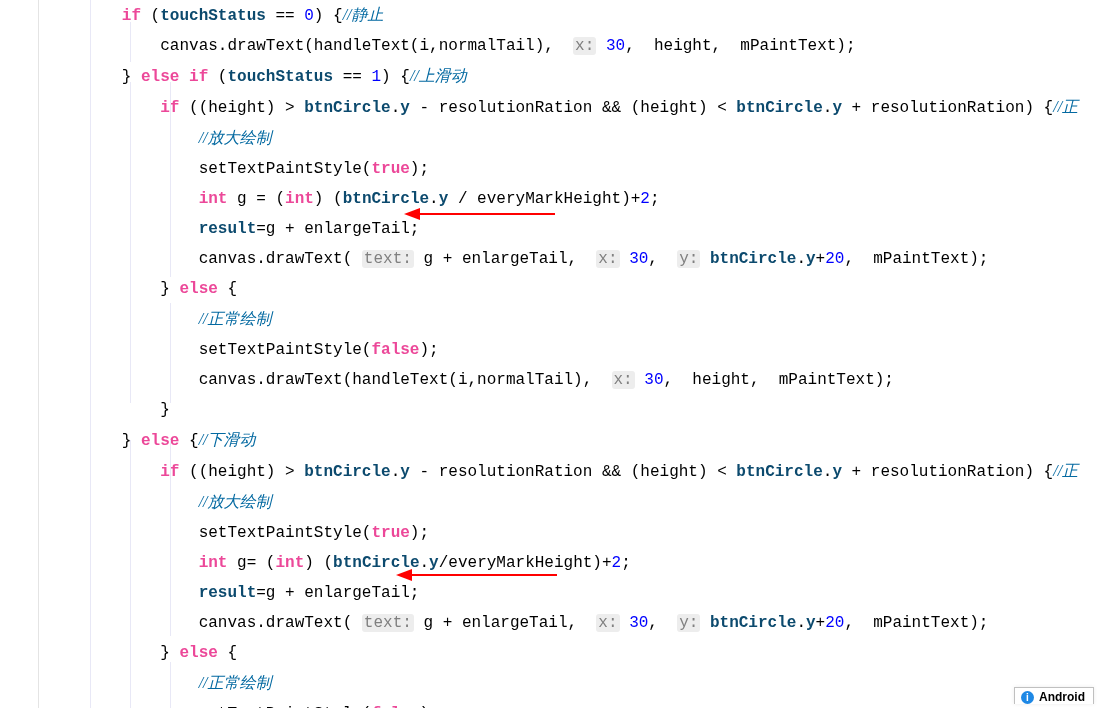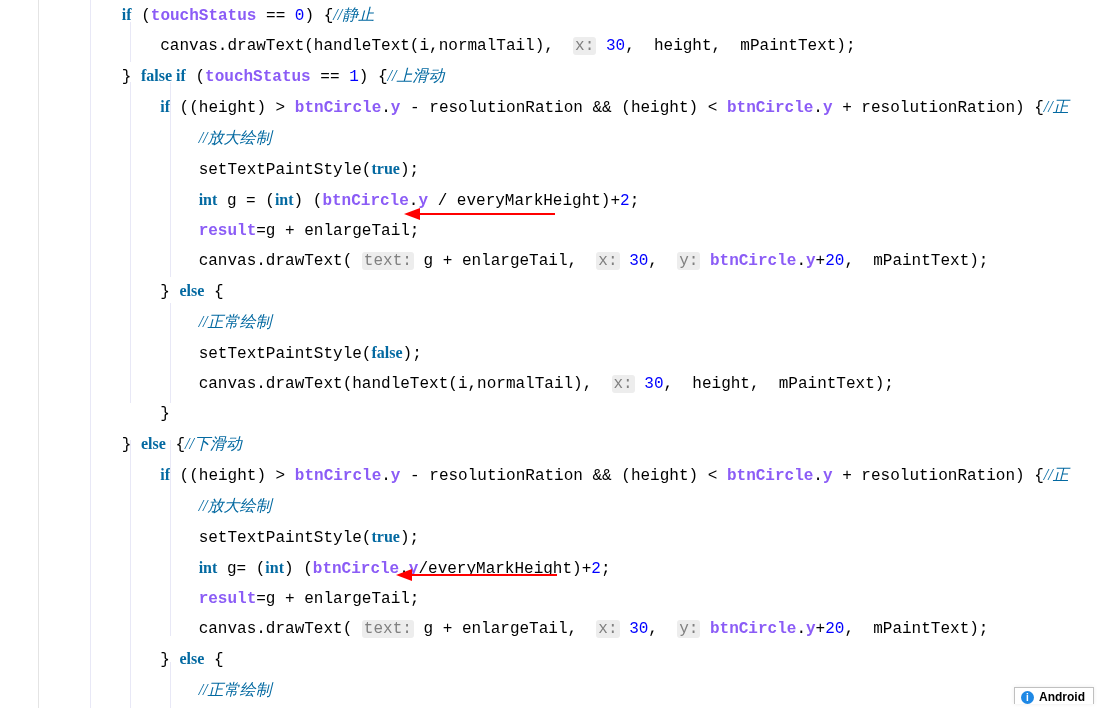--- a/index.html
+++ b/index.html
@@ -13,22 +13,22 @@
   pre {
     margin: 0;
     padding: 0 0 0 45px;
     font-family: "Consolas", "Courier New", monospace;
     font-size: 16px;
     line-height: 30px;
     color: #000;
     white-space: pre;
     position: relative;
   }
-  .kw   { color: #0369a1; font-weight: bold; font-family: Liberation Serif, serif; }   
-  .kw2  { color: #8b5cf6; font-weight: bold; }   
+  .kw   { color: #ec4899; font-weight: bold; }   
+  .kw2  { color: #0c4a6e; font-weight: bold; }   
   .num  { color: #0000ff; }  
   .cmtp { color: #0369a1; font-style: italic; font-family: "SimSun","宋体",serif; }
   .hint { color: #808080; background:#ededed; border-radius:3px; padding:0 2px;}  
   .op   { color: #000; }
 
   
   .guides { position:absolute; top:0; left:0; width:100%; height:100%; pointer-events:none; }
   .guide  { position:absolute; width:0; border-left:1px solid #e8e8f6; }
 
   
@@ -60,21 +60,21 @@
     border-right:1px solid #e4e4e4; background:#fff;
   }
 </style>
 </head>
 <body>
 
 <div class="gutter-left"></div>
 
 <pre id="code">        <span class="kw">if</span> (<span class="kw2">touchStatus</span> == <span class="num">0</span>) {<span class="cmtp">//静止</span>
             canvas.drawText(handleText(<span class="op">i</span>,normalTail),  <span class="hint">x:</span> <span class="num">30</span>,  height,  mPaintText);
-        } <span class="kw">false if</span> (<span class="kw2">touchStatus</span> == <span class="num">1</span>) {<span class="cmtp">//上滑动</span>
+        } <span class="kw">else if</span> (<span class="kw2">touchStatus</span> == <span class="num">1</span>) {<span class="cmtp">//上滑动</span>
             <span class="kw">if</span> ((height) &gt; <span class="kw2">btnCircle</span>.<span class="kw2">y</span> - resolutionRation &amp;&amp; (height) &lt; <span class="kw2">btnCircle</span>.<span class="kw2">y</span> + resolutionRation) {<span class="cmtp">//正</span>
                 <span class="cmtp">//放大绘制</span>
                 setTextPaintStyle(<span class="kw">true</span>);
                 <span class="kw">int</span> g = (<span class="kw">int</span>) (<span class="kw2">btnCircle</span>.<span class="kw2">y</span> / everyMarkHeight)+<span class="num">2</span>;
                 <span class="kw2">result</span>=g + enlargeTail;
                 canvas.drawText( <span class="hint">text:</span> g + enlargeTail,  <span class="hint">x:</span> <span class="num">30</span>,  <span class="hint">y:</span> <span class="kw2">btnCircle</span>.<span class="kw2">y</span>+<span class="num">20</span>,  mPaintText);
             } <span class="kw">else</span> {
                 <span class="cmtp">//正常绘制</span>
                 setTextPaintStyle(<span class="kw">false</span>);
                 canvas.drawText(handleText(<span class="op">i</span>,normalTail),  <span class="hint">x:</span> <span class="num">30</span>,  height,  mPaintText);

